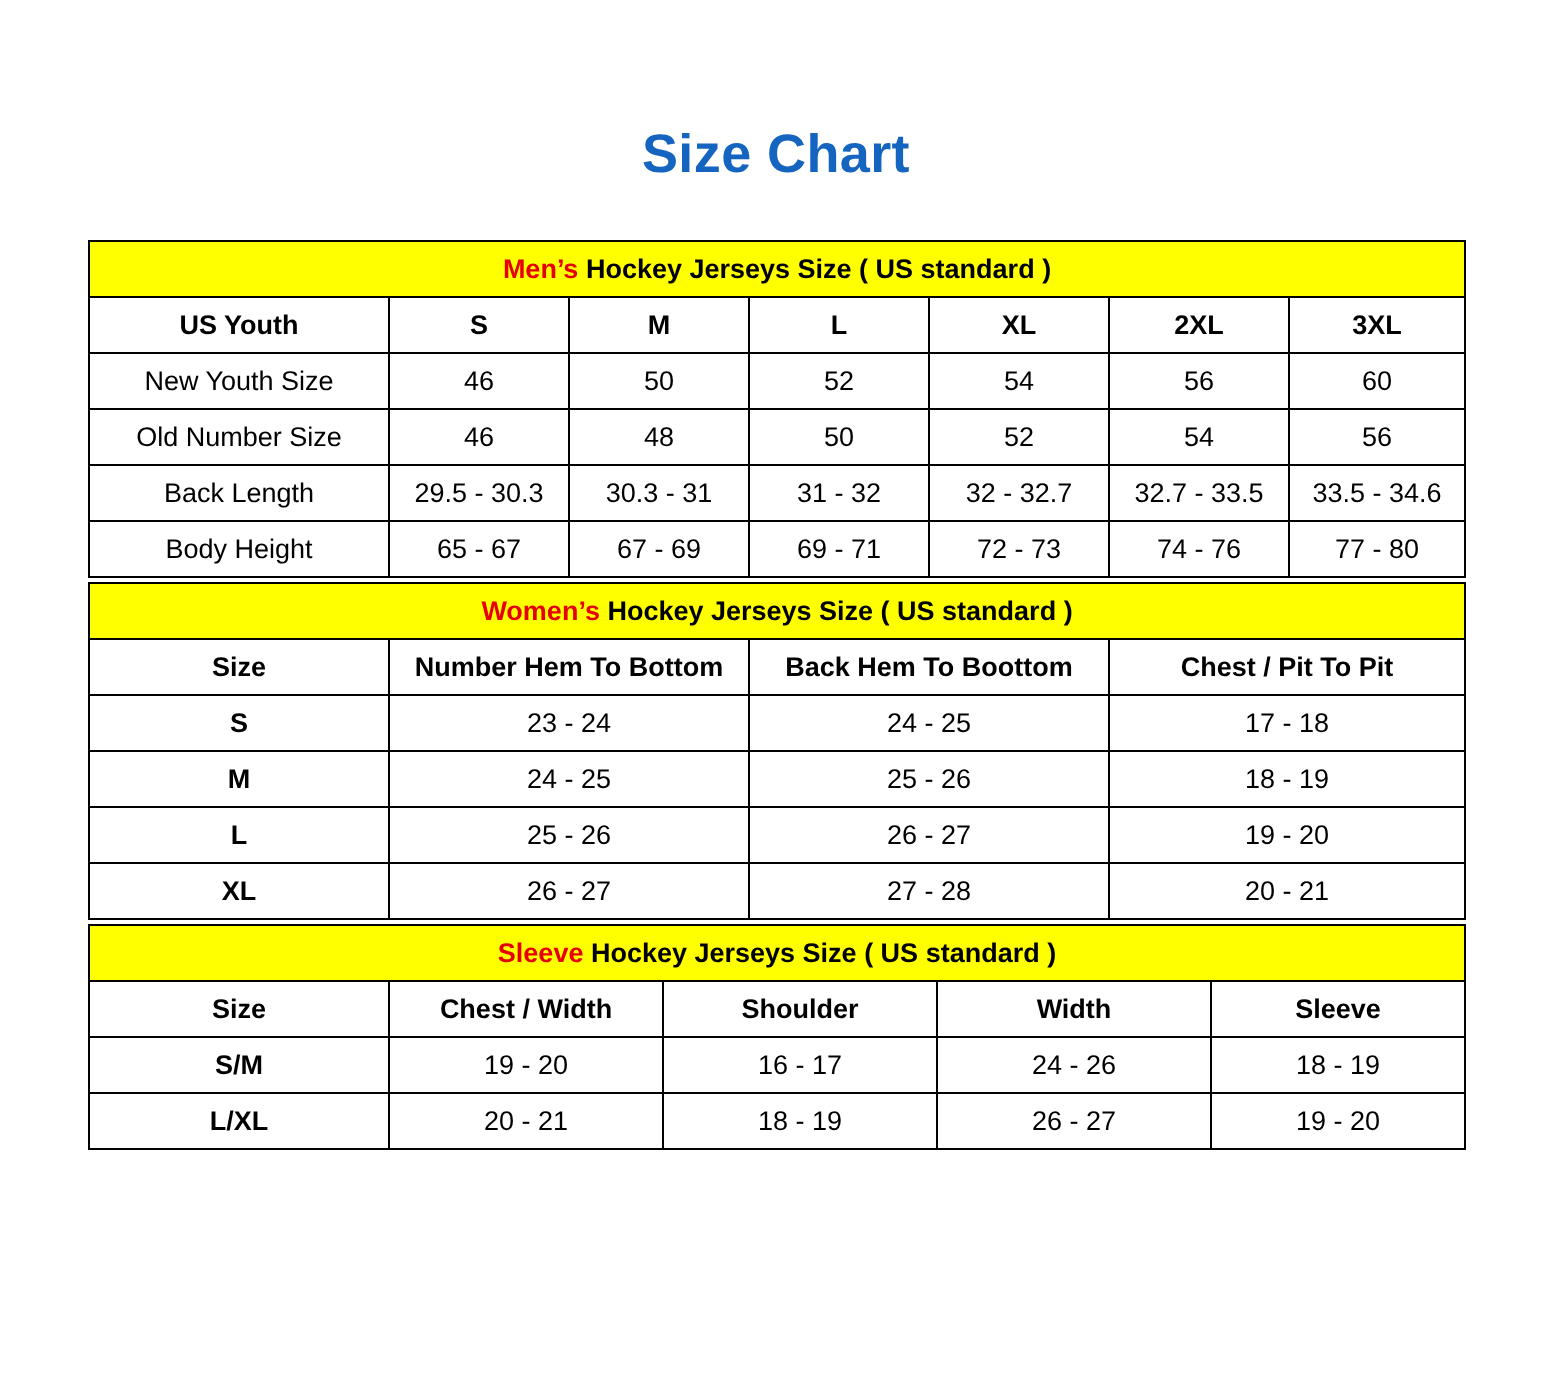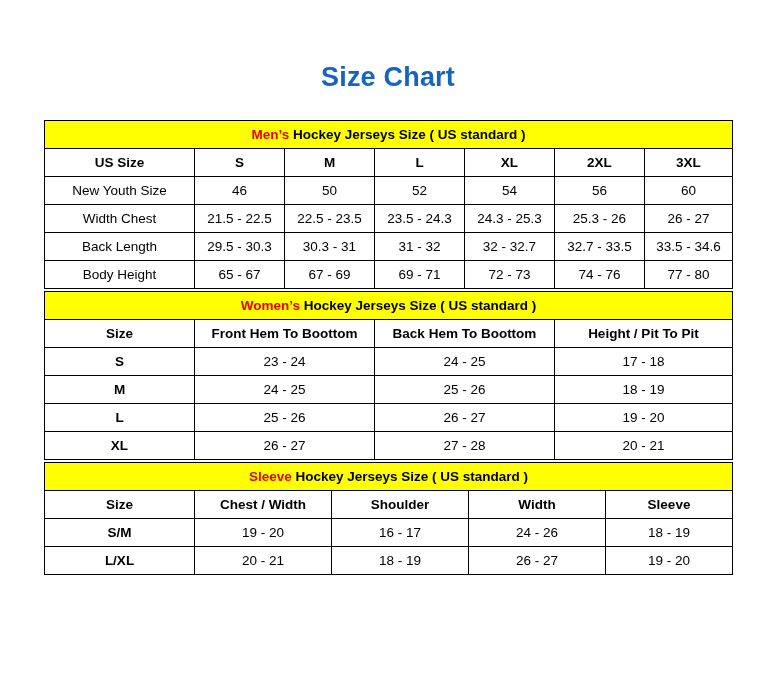--- a/index.html
+++ b/index.html
@@ -86,45 +86,45 @@
         <col style="width:90px">
         <col style="width:90px">
         <col style="width:90px">
         <col style="width:88px">
       </colgroup>
       <tbody>
         <tr class="section-head">
           <td colspan="7"><span class="hl">Men’s</span><span> Hockey Jerseys Size ( US standard )</span></td>
         </tr>
         <tr class="colhead">
-          <td>US Size</td>
+          <td>US Youth</td>
           <td>S</td>
           <td>M</td>
           <td>L</td>
           <td>XL</td>
           <td>2XL</td>
           <td>3XL</td>
         </tr>
         <tr>
           <td class="rowlabel">New Youth Size</td>
           <td>46</td>
           <td>50</td>
           <td>52</td>
           <td>54</td>
           <td>56</td>
           <td>60</td>
         </tr>
         <tr>
-          <td class="rowlabel">Width Chest</td>
-          <td>21.5 - 22.5</td>
-          <td>22.5 - 23.5</td>
-          <td>23.5 - 24.3</td>
-          <td>24.3 - 25.3</td>
-          <td>25.3 - 26</td>
-          <td>26 - 27</td>
+          <td class="rowlabel">Old Number Size</td>
+          <td>46</td>
+          <td>48</td>
+          <td>50</td>
+          <td>52</td>
+          <td>54</td>
+          <td>56</td>
         </tr>
         <tr>
           <td class="rowlabel">Back Length</td>
           <td>29.5 - 30.3</td>
           <td>30.3 - 31</td>
           <td>31 - 32</td>
           <td>32 - 32.7</td>
           <td>32.7 - 33.5</td>
           <td>33.5 - 34.6</td>
         </tr>
@@ -148,23 +148,23 @@
         <col style="width:180px">
         <col style="width:180px">
         <col style="width:178px">
       </colgroup>
       <tbody>
         <tr class="section-head">
           <td colspan="4"><span class="hl">Women’s</span><span> Hockey Jerseys Size ( US standard )</span></td>
         </tr>
         <tr class="colhead">
           <td>Size</td>
-          <td>Front Hem To Boottom</td>
+          <td>Number Hem To Bottom</td>
           <td>Back Hem To Boottom</td>
-          <td>Height / Pit To Pit</td>
+          <td>Chest / Pit To Pit</td>
         </tr>
         <tr>
           <td class="bold-cell">S</td>
           <td>23 - 24</td>
           <td>24 - 25</td>
           <td>17 - 18</td>
         </tr>
         <tr>
           <td class="bold-cell">M</td>
           <td>24 - 25</td>

